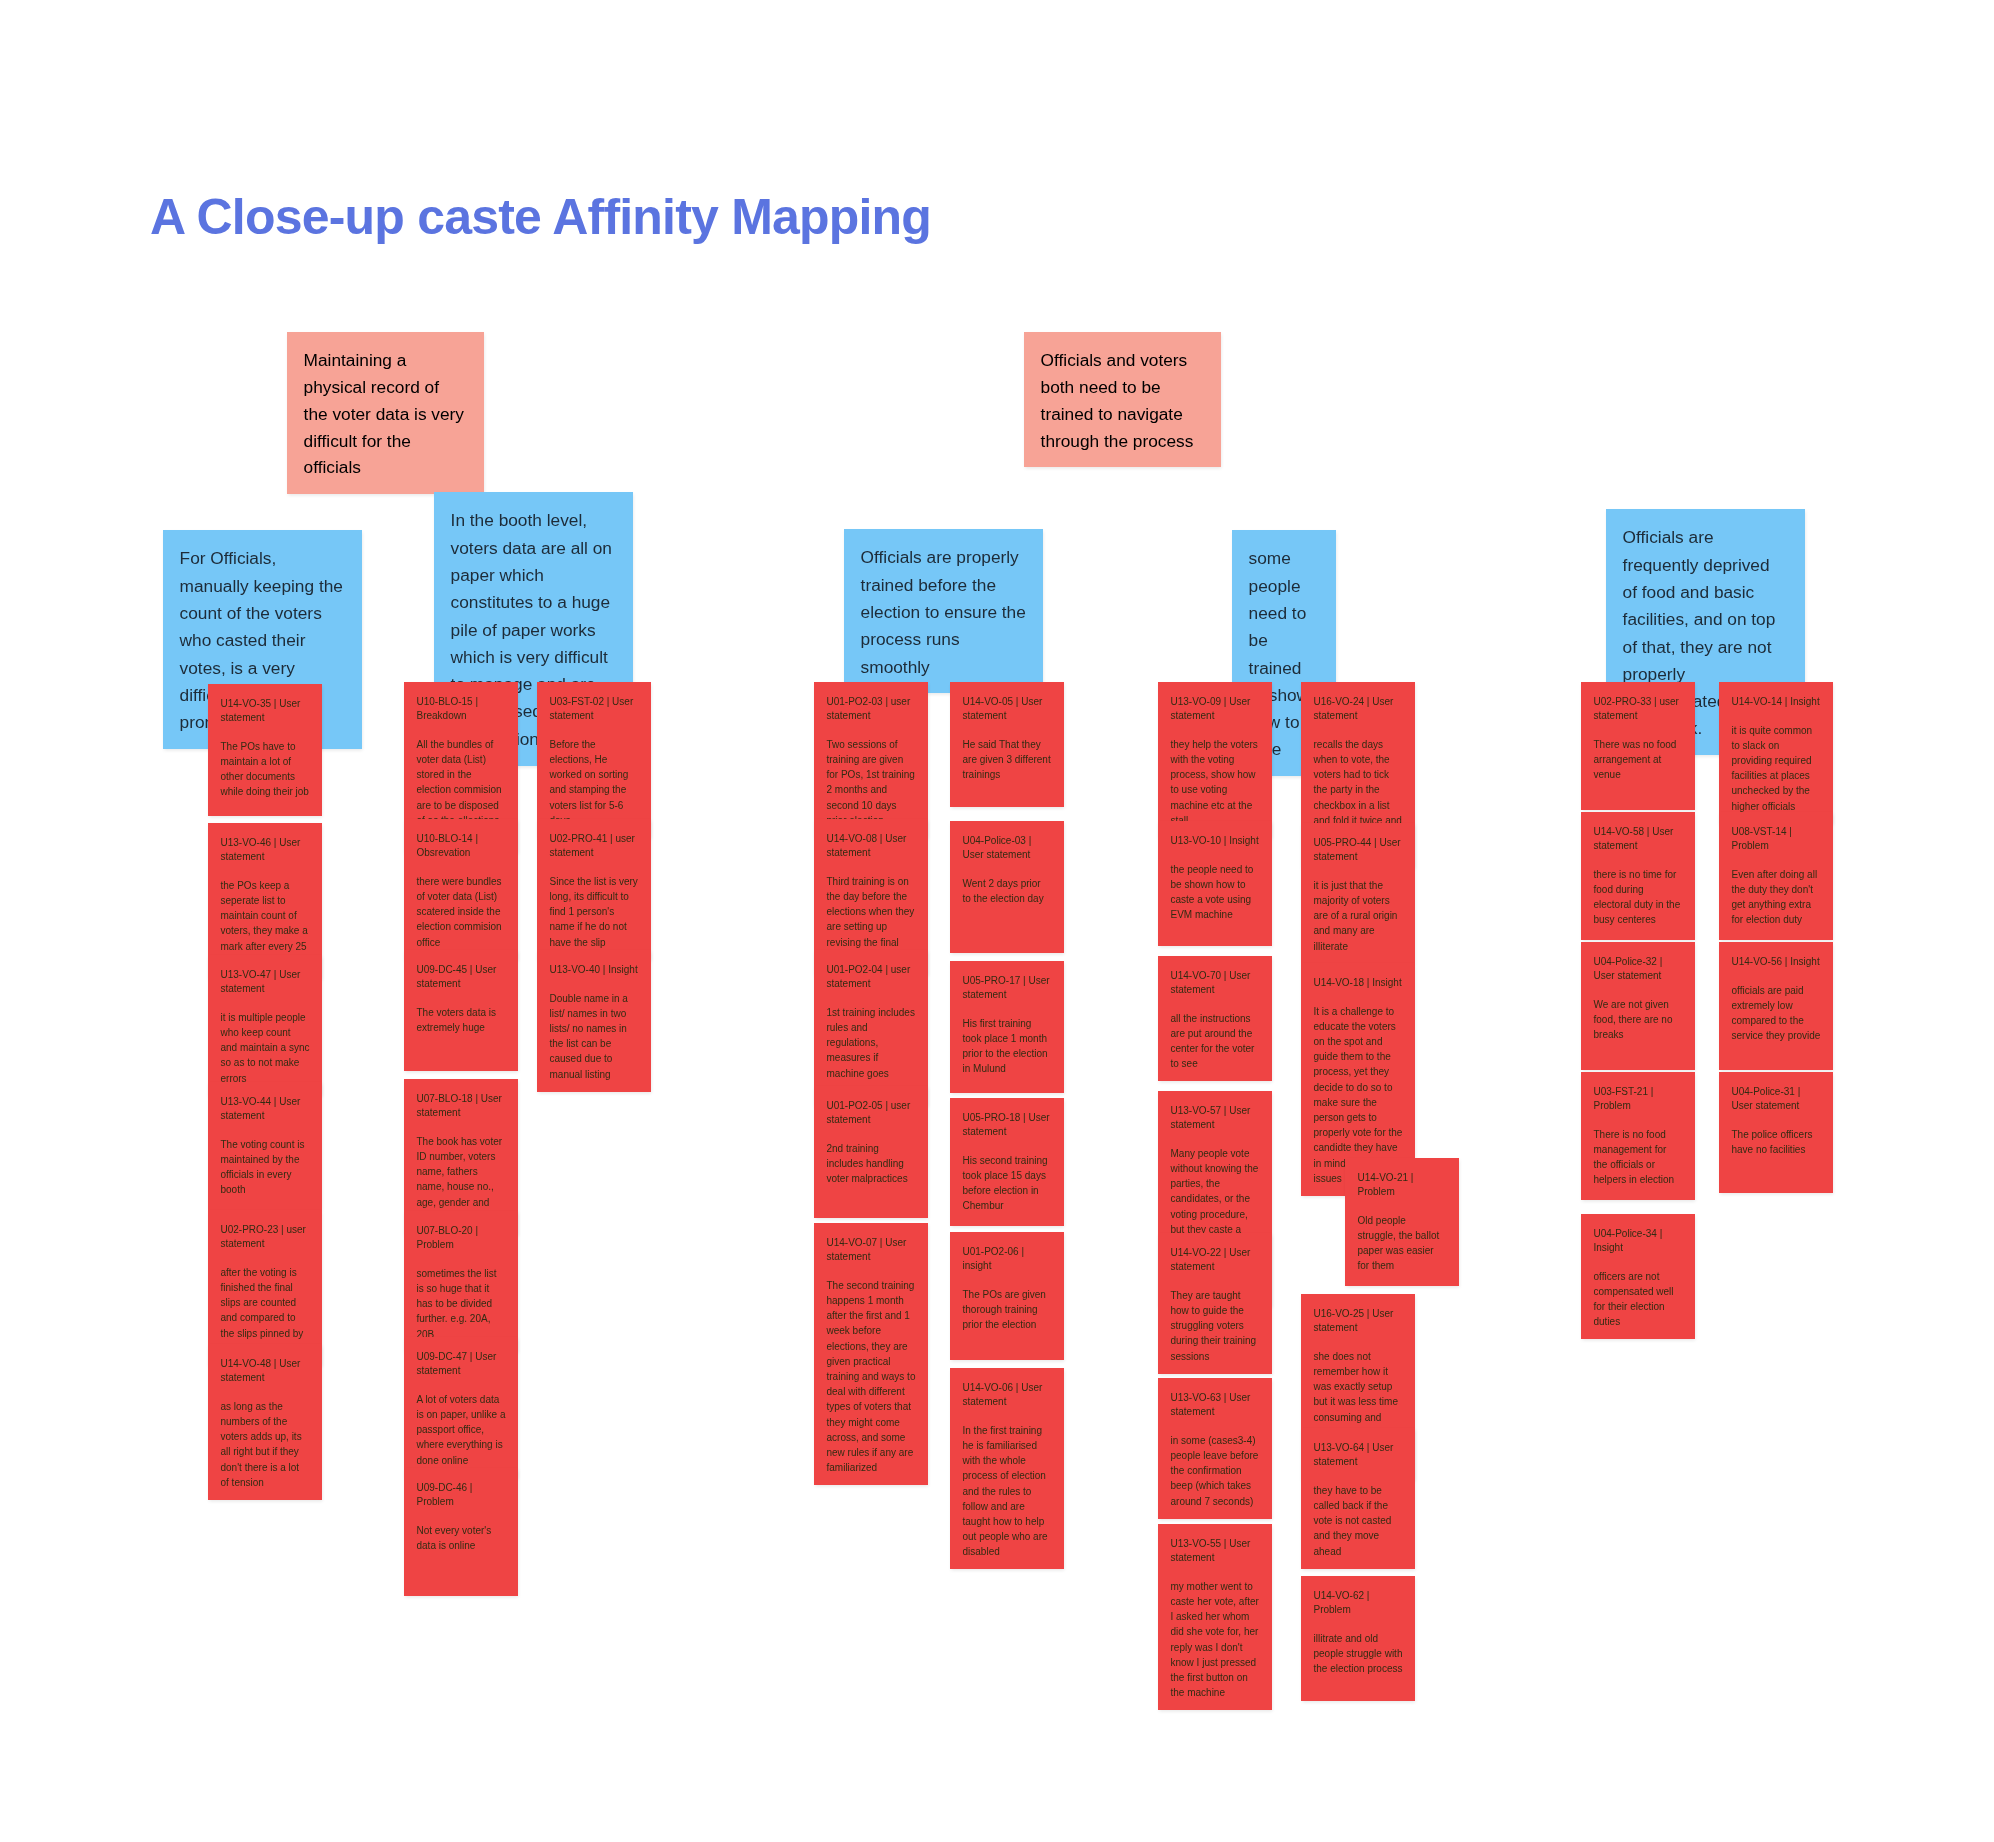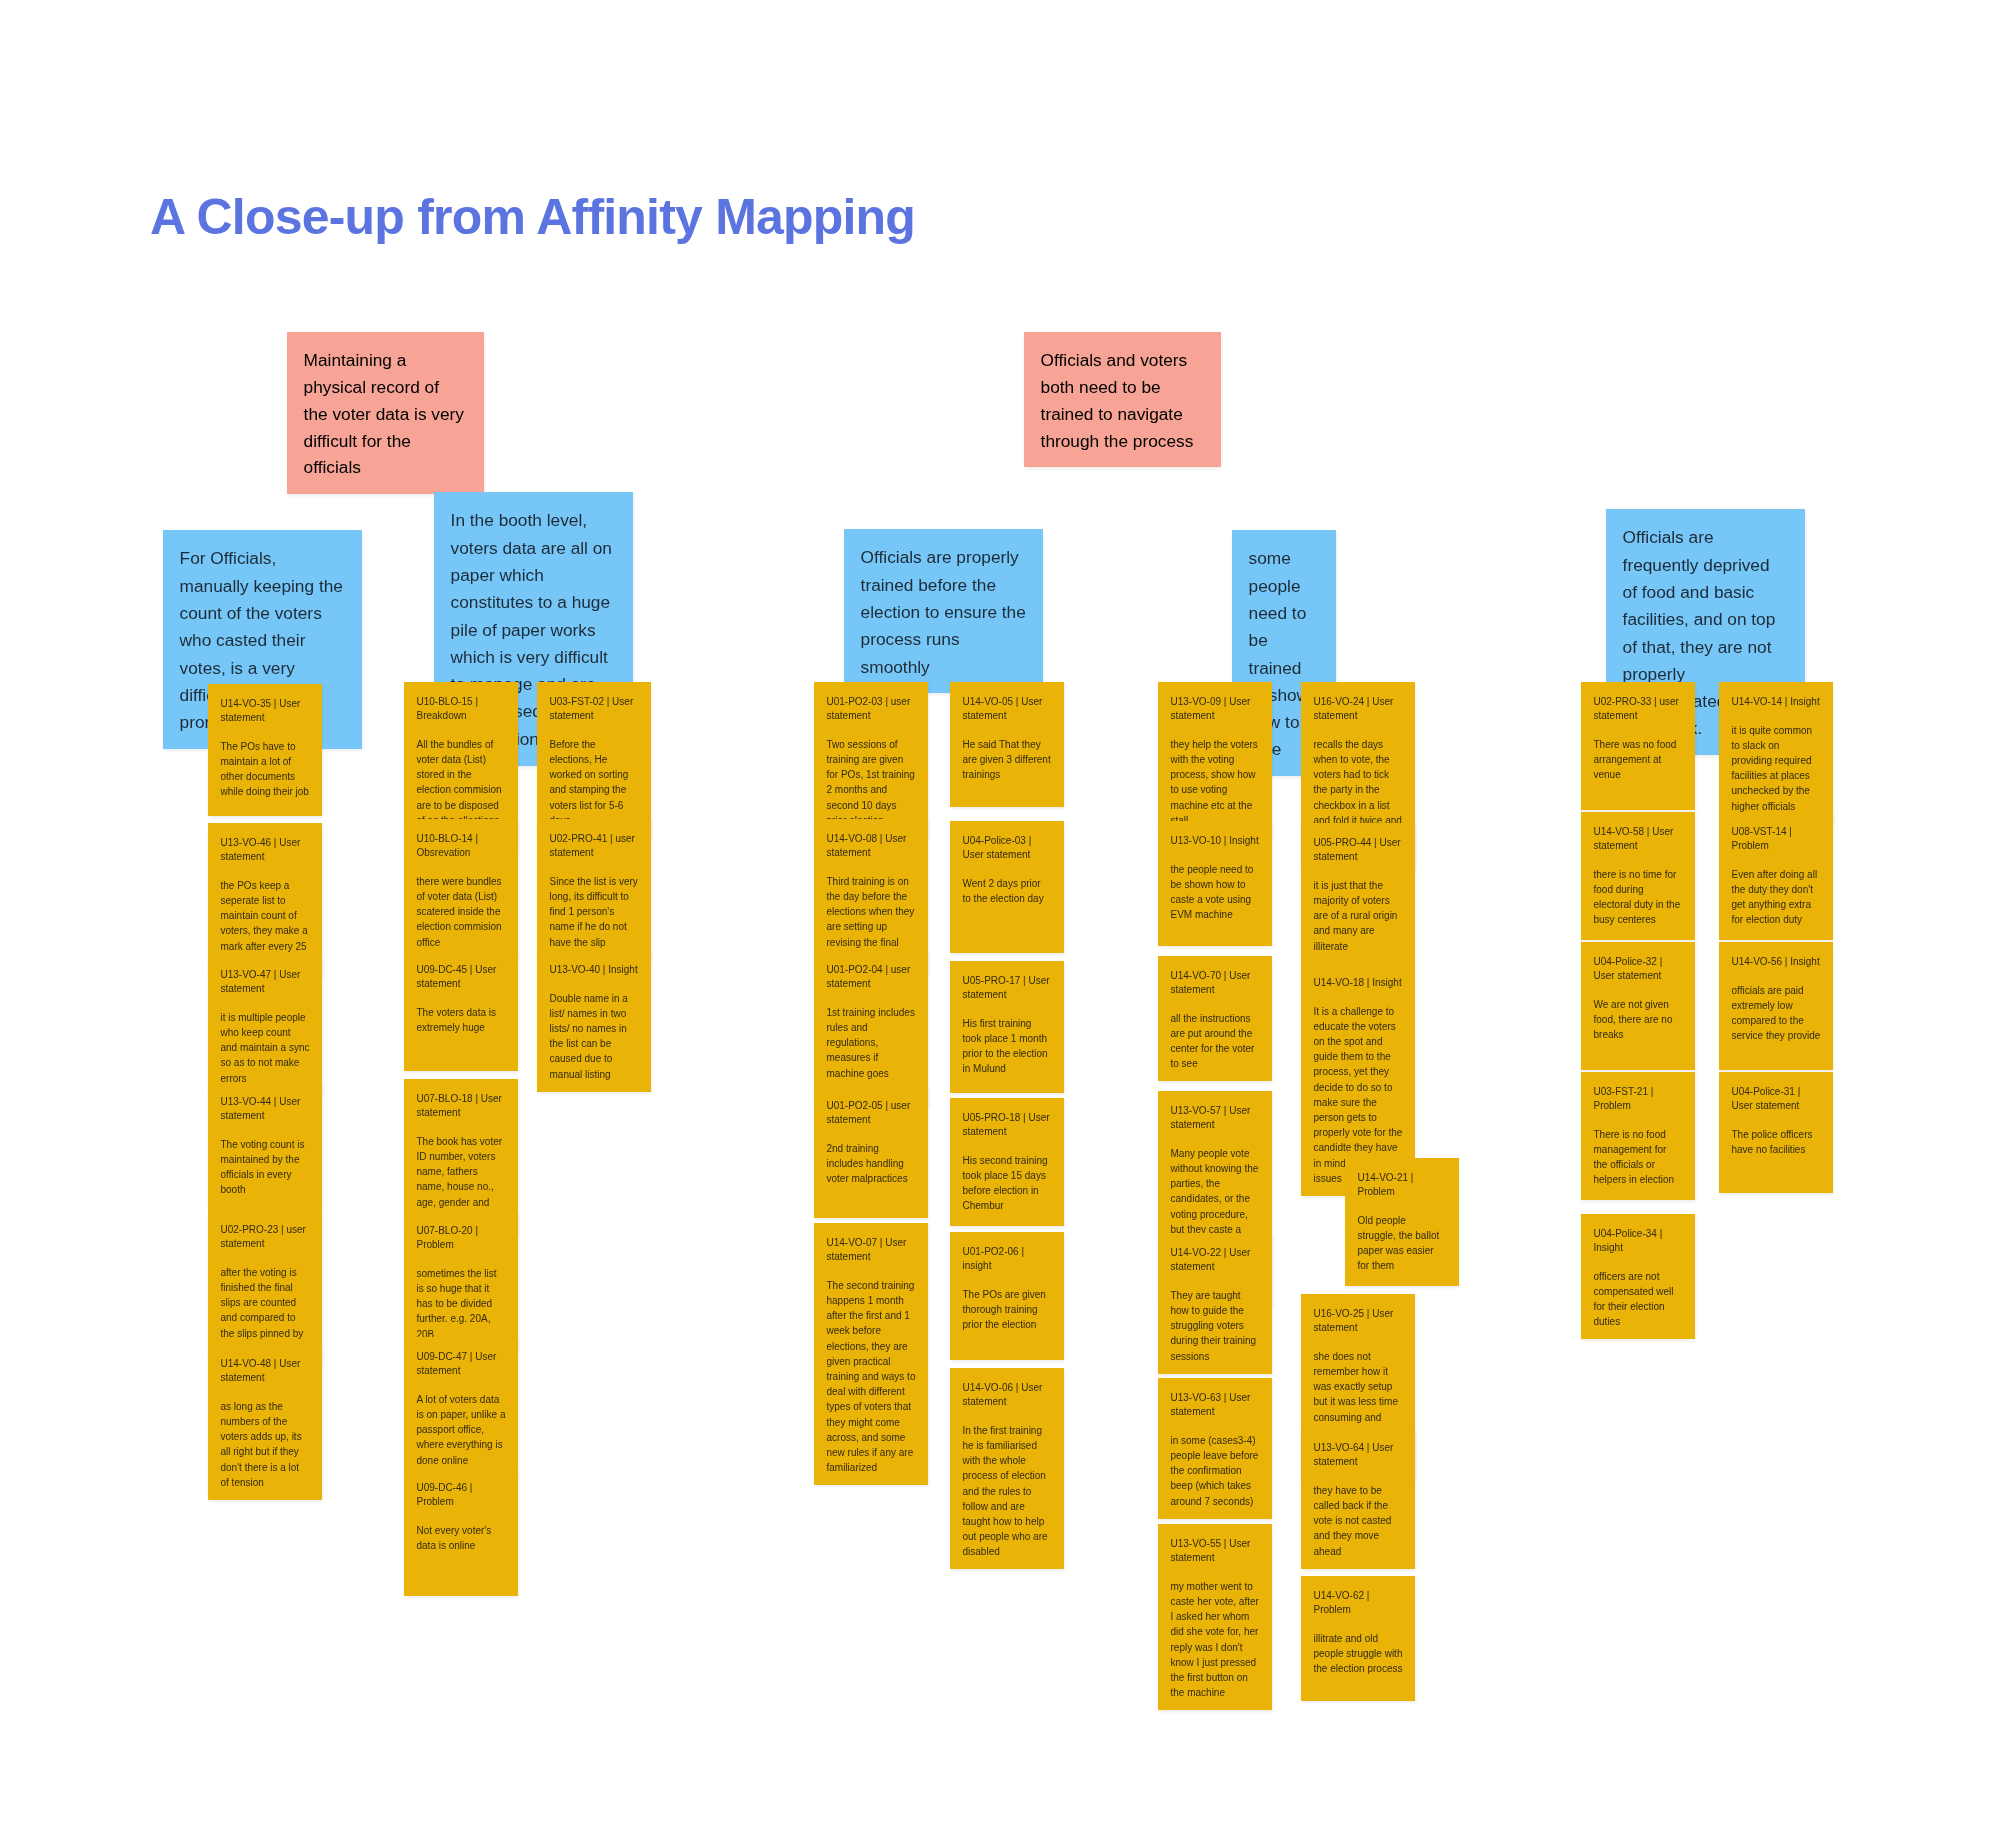--- a/index.html
+++ b/index.html
@@ -54,21 +54,21 @@
   .note.group {
     background: #76C7F7;
     padding: 15.2px 16.6px 12.5px 16.6px;
     font-size: 17.3px;
     line-height: 1.58;
     color: #1D2B38;
   }
 
   
   .note.datum {
-    background: #eab308;
+    background: #ef4444;
     padding: 12.5px 12.5px 9.7px 12.5px;
     color: #3A2E10;
   }
   .note.datum .note-id {
     font-size: 10px;
     line-height: 1.42;
     font-weight: 500;
     color: #332B12;
     display: block;
     margin-bottom: 14px;
@@ -80,21 +80,21 @@
     color: #332B12;
     display: block;
     white-space: pre-wrap;
   }
 </style>
 </head>
 <body>
 
 <div id="board-canvas">
 
-  <h1 id="board-title">A Close-up from Affinity Mapping</h1>
+  <h1 id="board-title">A Close-up caste Affinity Mapping</h1>
 
   <div id="themes-layer">
       <div class="note theme" style="left: 287px; top: 332px; width: 197px; min-height: 114px;"><span>Maintaining a physical record of the voter data is very difficult for the officials</span></div>
       <div class="note theme" style="left: 1024px; top: 332px; width: 197px; min-height: 114px;"><span>Officials and voters both need to be trained to navigate through the process</span></div>
     </div>
   <div id="groups-layer">
       <div class="note group" style="left: 163px; top: 530px; width: 199px; min-height: 132px;"><span>For Officials, manually keeping the count of the voters who casted their votes, is a very difficult and error prone job</span></div>
       <div class="note group" style="left: 434px; top: 492px; width: 199px; min-height: 170px;"><span>In the booth level, voters data are all on paper which constitutes to a huge pile of paper works which is very difficult to manage and are all disposed off after the election</span></div>
       <div class="note group" style="left: 844px; top: 529px; width: 199px; min-height: 132px;"><span>Officials are properly trained before the election to ensure the process runs smoothly</span></div>
       <div class="note group" style="left: 1232px; top: 530px; width: 104px; min-height: 132px;"><span>some people need to be trained or shown how to vote</span></div>

